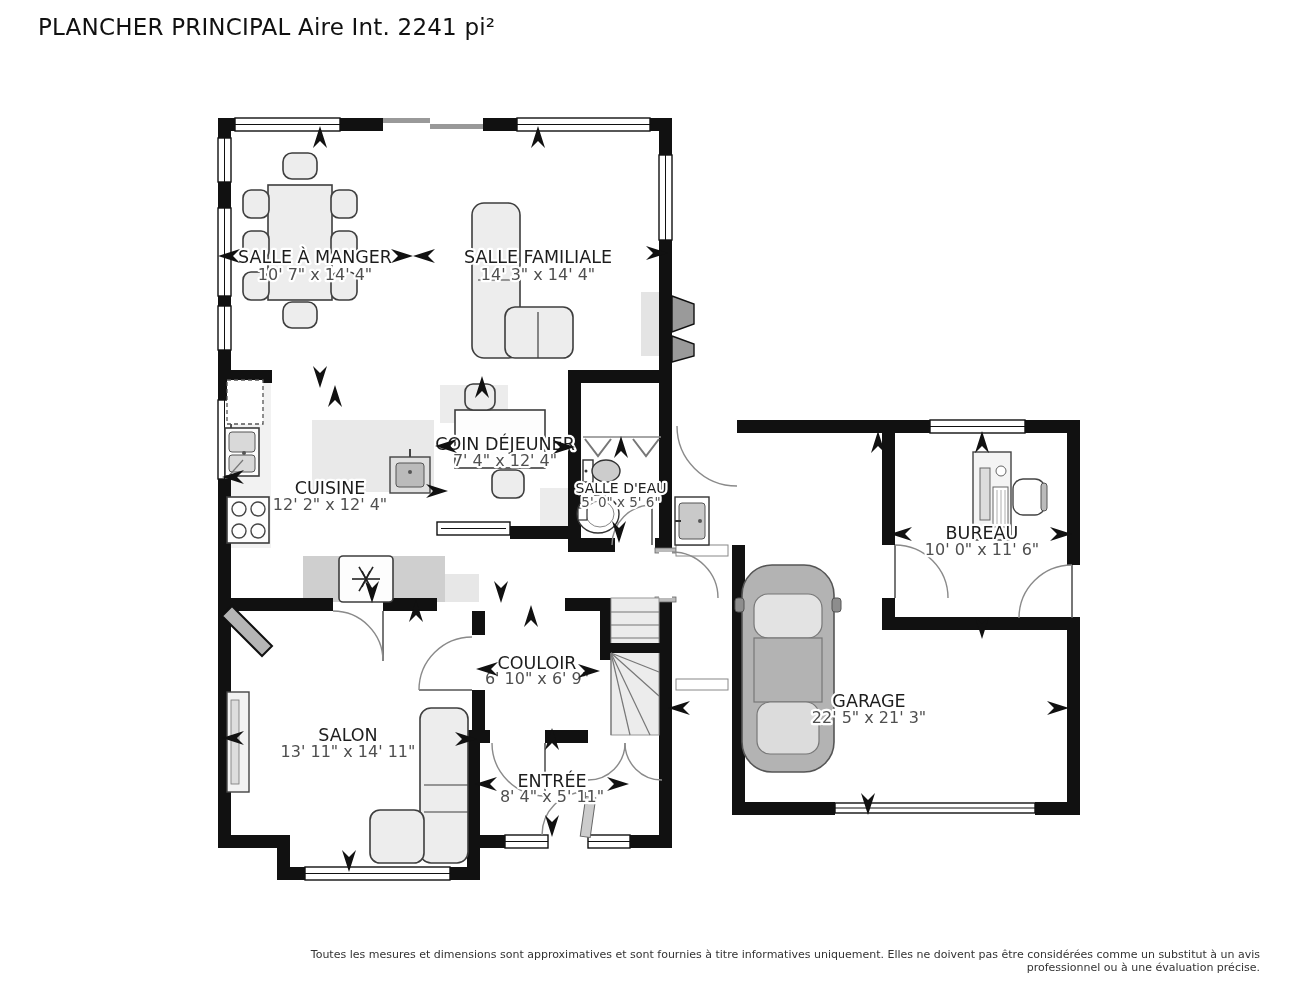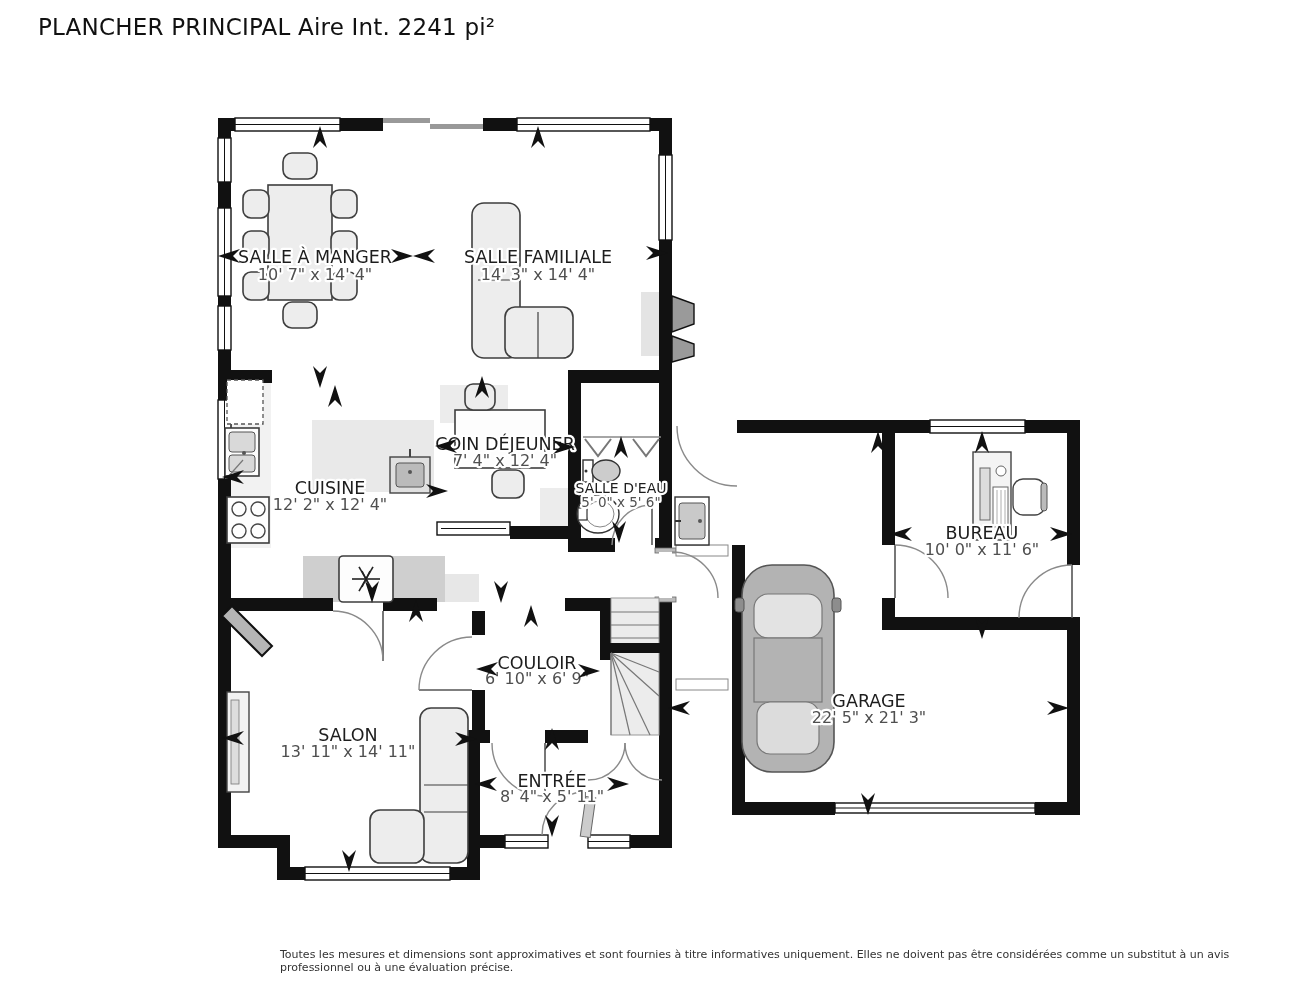--- a/index.html
+++ b/index.html
@@ -15,21 +15,21 @@
   .wall{fill:#111;}
   .win{fill:#fff;stroke:#111;stroke-width:1.4;}
   .winline{stroke:#111;stroke-width:1;}
   .arc{fill:none;stroke:#8a8a8a;stroke-width:1.4;}
   .leaf{stroke:#555;stroke-width:1.6;}
   .furn{fill:#ededed;stroke:#3e3e3e;stroke-width:1.6;}
   .furnw{fill:#fdfdfd;stroke:#3e3e3e;stroke-width:1.6;}
   .seam{stroke:#3e3e3e;stroke-width:1.2;fill:none;}
   .thin{stroke:#777;stroke-width:1.2;fill:none;}
   .footer-version{position:absolute;left:38px;top:1000px;font-size:11px;color:#333;}
-  .footer-disclaimer{position:absolute;left:280px;top:948px;width:980px;text-align:left;font-size:11px;color:#333;}
+  .footer-disclaimer{position:absolute;left:280px;top:948px;width:980px;text-align:right;font-size:11px;color:#333;}
 </style>
 </head>
 <body>
 
 <div class="page-title">PLANCHER PRINCIPAL Aire Int. 2241 pi²</div>
 
 <div class="plan-wrap">
 <svg viewBox="0 0 1295 1000" width="1295" height="1000">
 
   <g>

